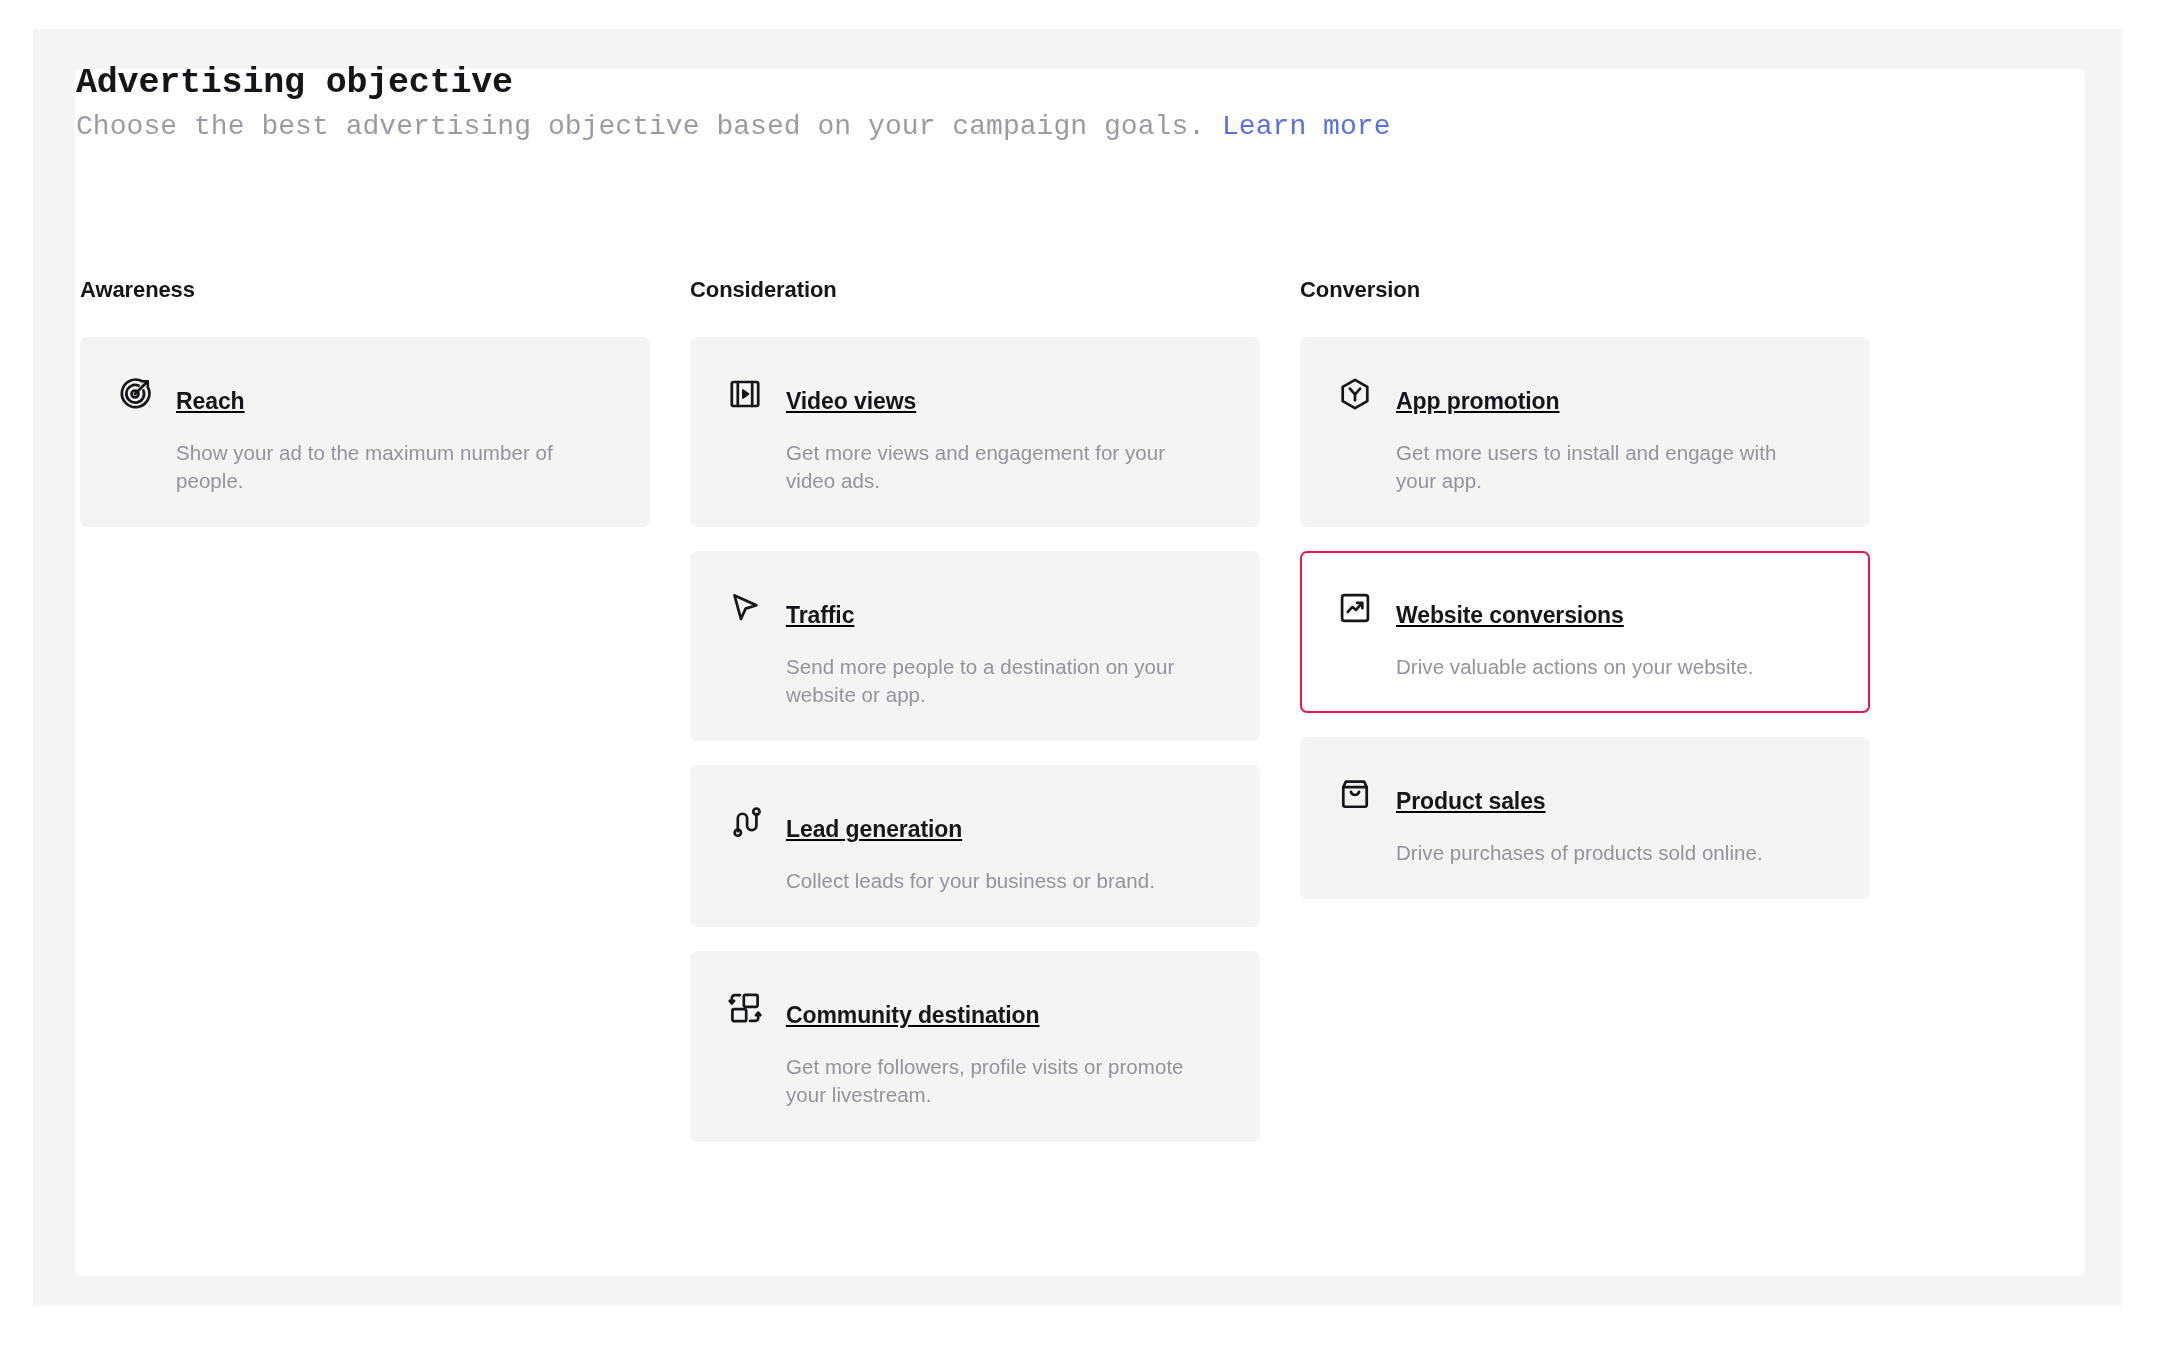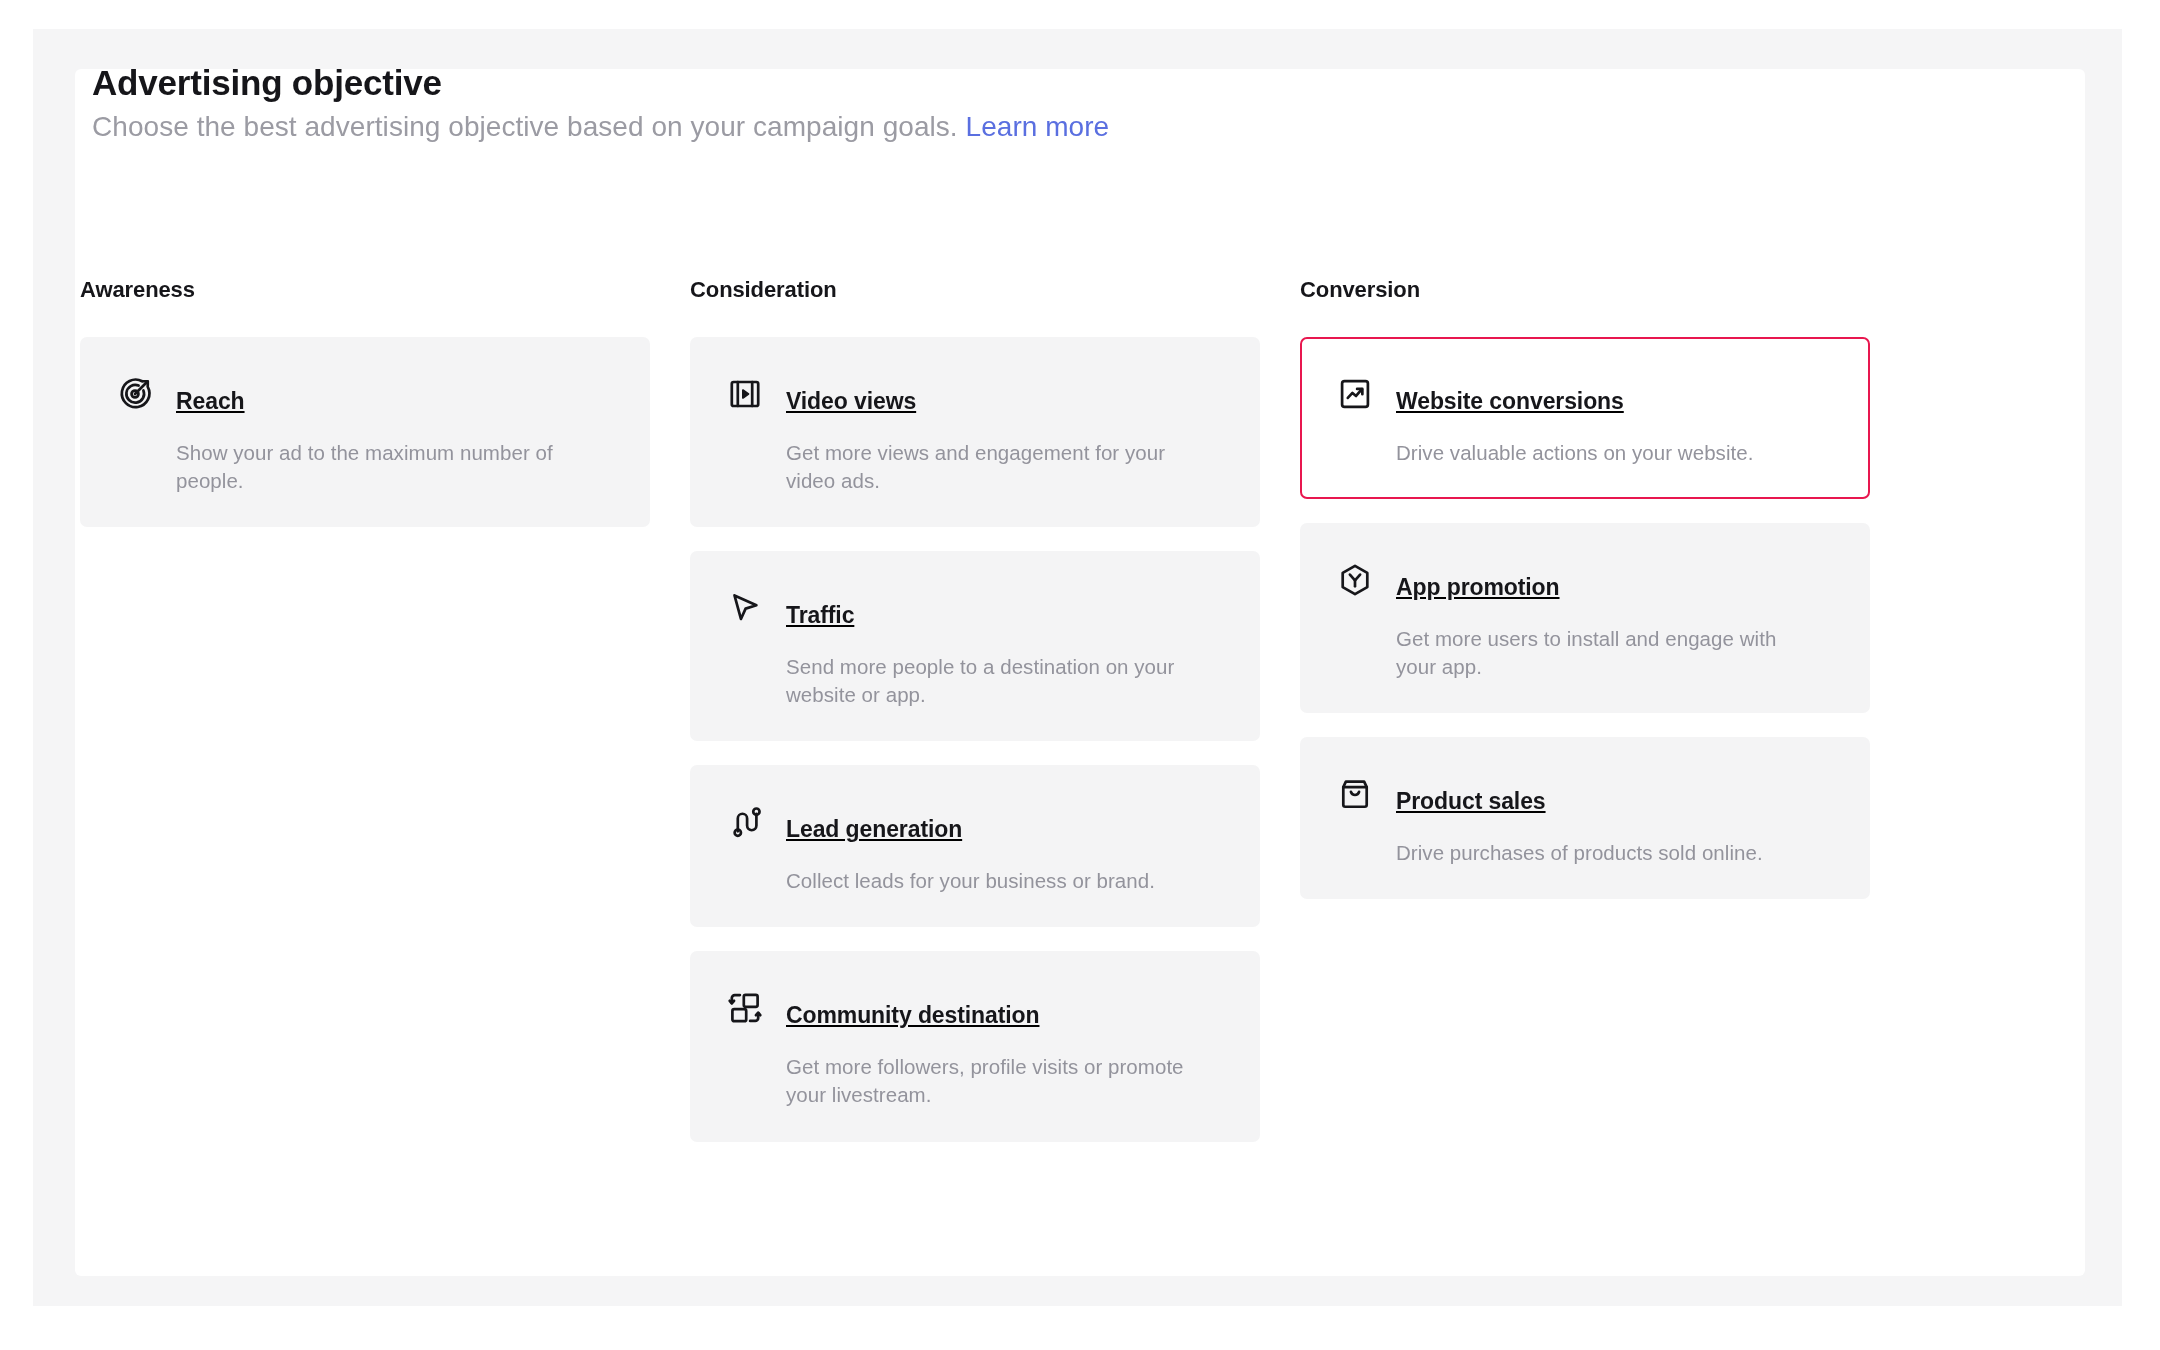--- a/index.html
+++ b/index.html
@@ -36,23 +36,24 @@
     top: 69px;
     width: 2010px;
     height: 1207px;
     background: #ffffff;
     border-radius: 6px;
   }
 
   
   .header {
     position: absolute;
-    left: 92px;
+    left: 76px;
     top: 62px;
     width: 1500px;
+    font-family: Liberation Mono, monospace;
   }
 
   .page-title {
     font-size: 35px;
     font-weight: bold;
     color: #16161a;
     letter-spacing: -0.2px;
     line-height: 1.2;
   }
 
@@ -233,50 +234,50 @@
       <path d="M19.3 16.8 L20.8 15.1 L22.2 16.8"></path>
     </svg>
             </span>
             <span class="card-title">Community destination</span>
           </div>
           <div class="card-desc">Get more followers, profile visits or promote your livestream.</div>
         </div>
       </div>
       <div class="column">
         <div class="col-header">Conversion</div>
+        <div class="card">
+          <div class="card-head">
+            <span class="card-icon">
+    <svg width="36" height="36" viewBox="0 0 24 24" fill="none" stroke="currentColor" stroke-width="1.8" stroke-linecap="round" stroke-linejoin="round">
+      <path d="M12 2.6 L20.2 7.3 L20.2 16.7 L12 21.4 L3.8 16.7 L3.8 7.3 Z"></path>
+      <path d="M8.6 8.4 L12 12.2 L15.4 8.4"></path>
+      <path d="M12 12.2 L12 16.2"></path>
+    </svg>
+            </span>
+            <span class="card-title">App promotion</span>
+          </div>
+          <div class="card-desc">Get more users to install and engage with your app.</div>
+        </div>
         <div class="card selected">
           <div class="card-head">
             <span class="card-icon">
     <svg width="36" height="36" viewBox="0 0 24 24" fill="none" stroke="currentColor" stroke-width="1.8" stroke-linecap="round" stroke-linejoin="round">
       <rect x="3.4" y="3.4" width="17.2" height="17.2" rx="1.6"></rect>
       <path d="M7.2 14.6 L10.3 11.3 L12.7 13.3 L16.6 8.8"></path>
       <path d="M13.4 8.6 L16.9 8.6 L16.9 12.1"></path>
     </svg>
             </span>
             <span class="card-title">Website conversions</span>
           </div>
           <div class="card-desc">Drive valuable actions on your website.</div>
         </div>
         <div class="card">
           <div class="card-head">
             <span class="card-icon">
     <svg width="36" height="36" viewBox="0 0 24 24" fill="none" stroke="currentColor" stroke-width="1.8" stroke-linecap="round" stroke-linejoin="round">
-      <path d="M12 2.6 L20.2 7.3 L20.2 16.7 L12 21.4 L3.8 16.7 L3.8 7.3 Z"></path>
-      <path d="M8.6 8.4 L12 12.2 L15.4 8.4"></path>
-      <path d="M12 12.2 L12 16.2"></path>
-    </svg>
-            </span>
-            <span class="card-title">App promotion</span>
-          </div>
-          <div class="card-desc">Get more users to install and engage with your app.</div>
-        </div>
-        <div class="card">
-          <div class="card-head">
-            <span class="card-icon">
-    <svg width="36" height="36" viewBox="0 0 24 24" fill="none" stroke="currentColor" stroke-width="1.8" stroke-linecap="round" stroke-linejoin="round">
       <path d="M4.2 7.4 L19.8 7.4 L19.8 19.2 A1.3 1.3 0 0 1 18.5 20.5 L5.5 20.5 A1.3 1.3 0 0 1 4.2 19.2 Z"></path>
       <path d="M4.2 7.4 L5.9 3.8 L18.1 3.8 L19.8 7.4"></path>
       <path d="M9.3 10.6 A2.8 2.8 0 0 0 14.7 10.6"></path>
     </svg>
             </span>
             <span class="card-title">Product sales</span>
           </div>
           <div class="card-desc">Drive purchases of products sold online.</div>
         </div>
       </div>

